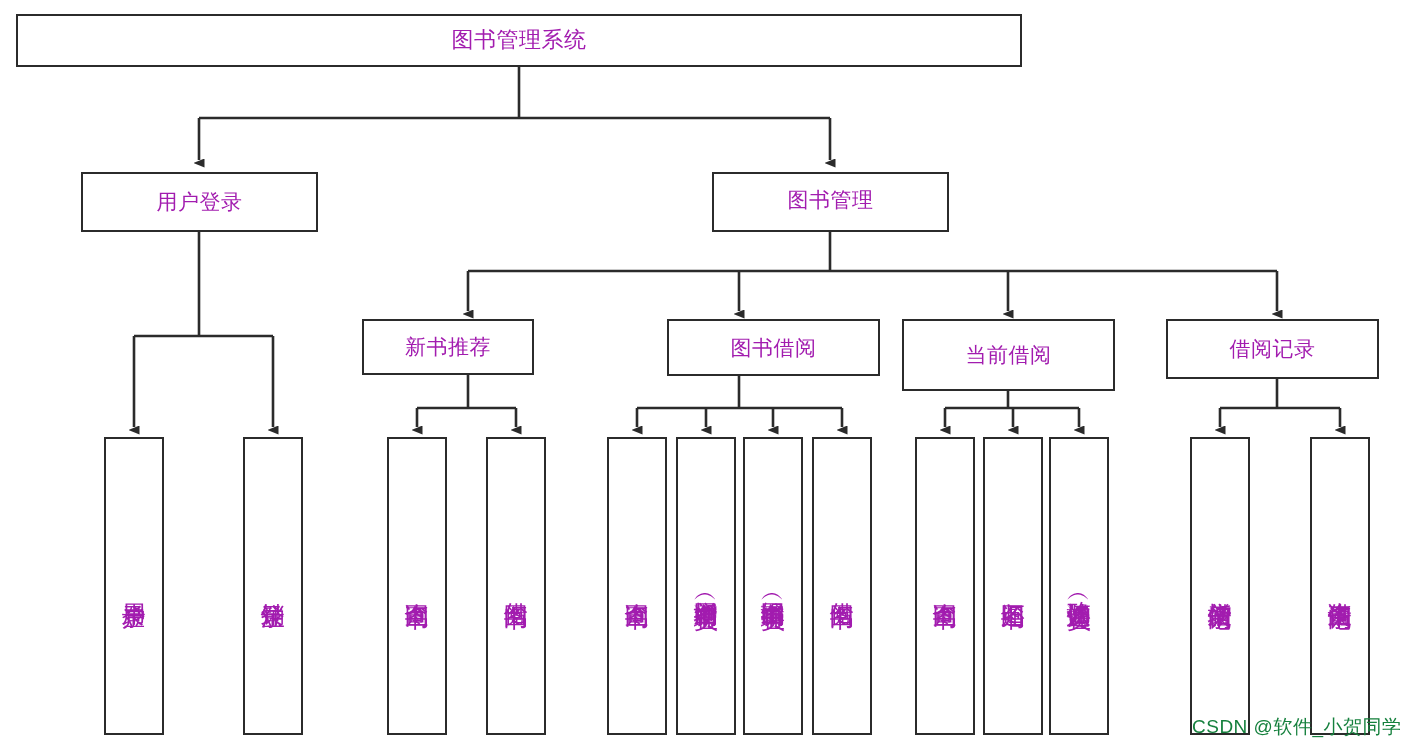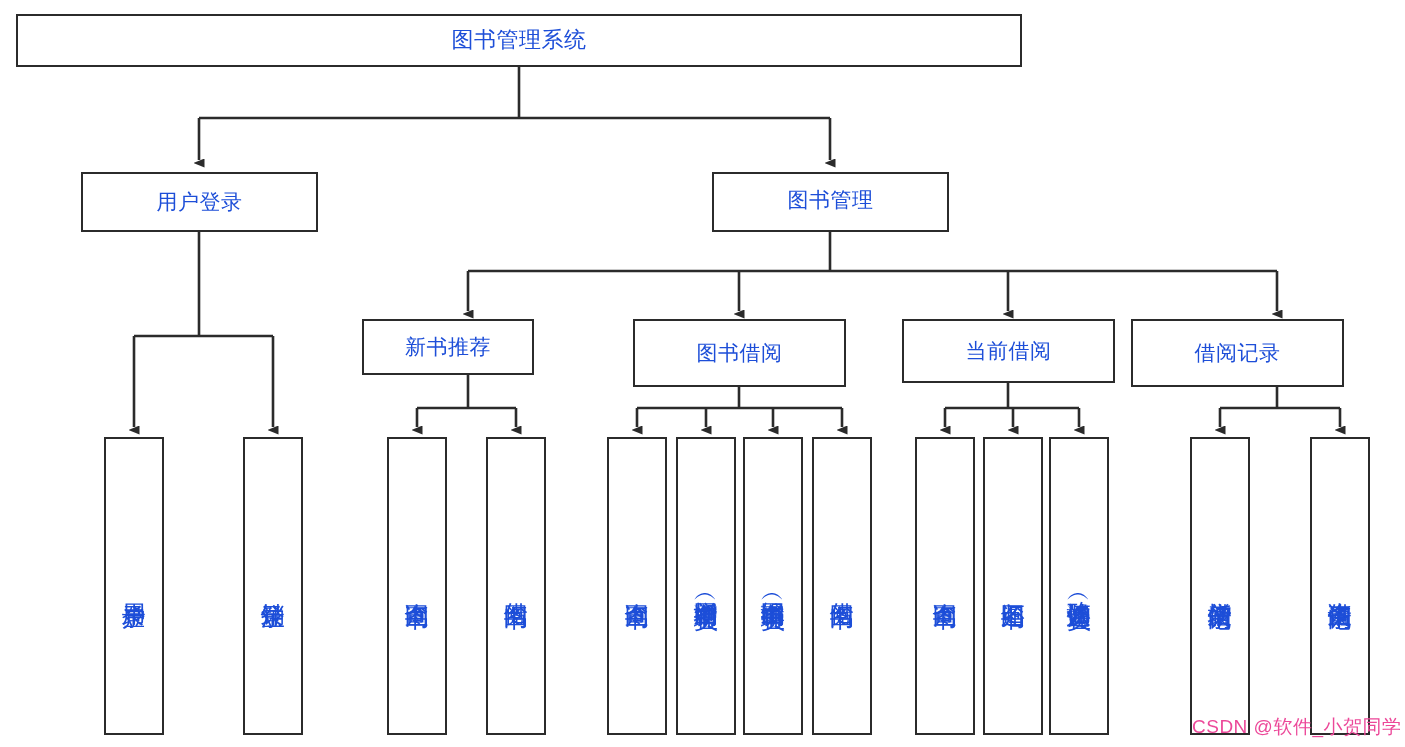--- a/index.html
+++ b/index.html
@@ -28,21 +28,21 @@
   .node {
     position: absolute;
     box-sizing: border-box;
     background: #ffffff;
     border: 2px solid #2b2b2b;
     display: flex;
     align-items: center;
     justify-content: center;
   }
   .node .label {
-    color: #1d4ed8;
+    color: #a21caf;
     text-align: center;
     line-height: 1.12;
     letter-spacing: 0.5px;
   }
   .node.horiz .label {
     font-size: 21px;
   }
   .node.root .label {
     font-size: 22px;
   }
@@ -53,21 +53,21 @@
   .node.vert .label {
     writing-mode: vertical-rl;
     text-orientation: upright;
     font-size: 24px;
     line-height: 1.06;
     letter-spacing: 1px;
     white-space: nowrap;
   }
   .watermark {
     position: absolute;
-    color: #ec4899;
+    color: #15803d;
     font-size: 19px;
     letter-spacing: 0.5px;
     white-space: nowrap;
   }
 </style>
 </head>
 <body>
 
 <div id="canvas">
 
@@ -128,27 +128,27 @@
   <div class="node horiz" style="left:81px; top:172px; width:237px; height:60px;">
     <span class="label">用户登录</span>
   </div>
   <div class="node horiz" style="left:712px; top:172px; width:237px; height:60px;font-family:Liberation Mono, monospace;">
     <span class="label">图书管理</span>
   </div>
 
   <div class="node horiz" style="left:362px; top:319px; width:172px; height:56px;">
     <span class="label">新书推荐</span>
   </div>
-  <div class="node horiz" style="left:633px; top:319px; width:213px; height:68px;">
+  <div class="node horiz" style="left:667px; top:319px; width:213px; height:57px;">
     <span class="label">图书借阅</span>
   </div>
-  <div class="node horiz" style="left:902px; top:319px; width:213px; height:64px;">
+  <div class="node horiz" style="left:902px; top:319px; width:213px; height:72px;">
     <span class="label">当前借阅</span>
   </div>
-  <div class="node horiz" style="left:1131px; top:319px; width:213px; height:68px;">
+  <div class="node horiz" style="left:1166px; top:319px; width:213px; height:60px;">
     <span class="label">借阅记录</span>
   </div>
 
   <div class="node vert" style="left:104px; top:437px; width:60px; height:298px;">
     <span class="label">用户登录</span>
   </div>
   <div class="node vert" style="left:243px; top:437px; width:60px; height:298px;">
     <span class="label">注销登录</span>
   </div>
 

